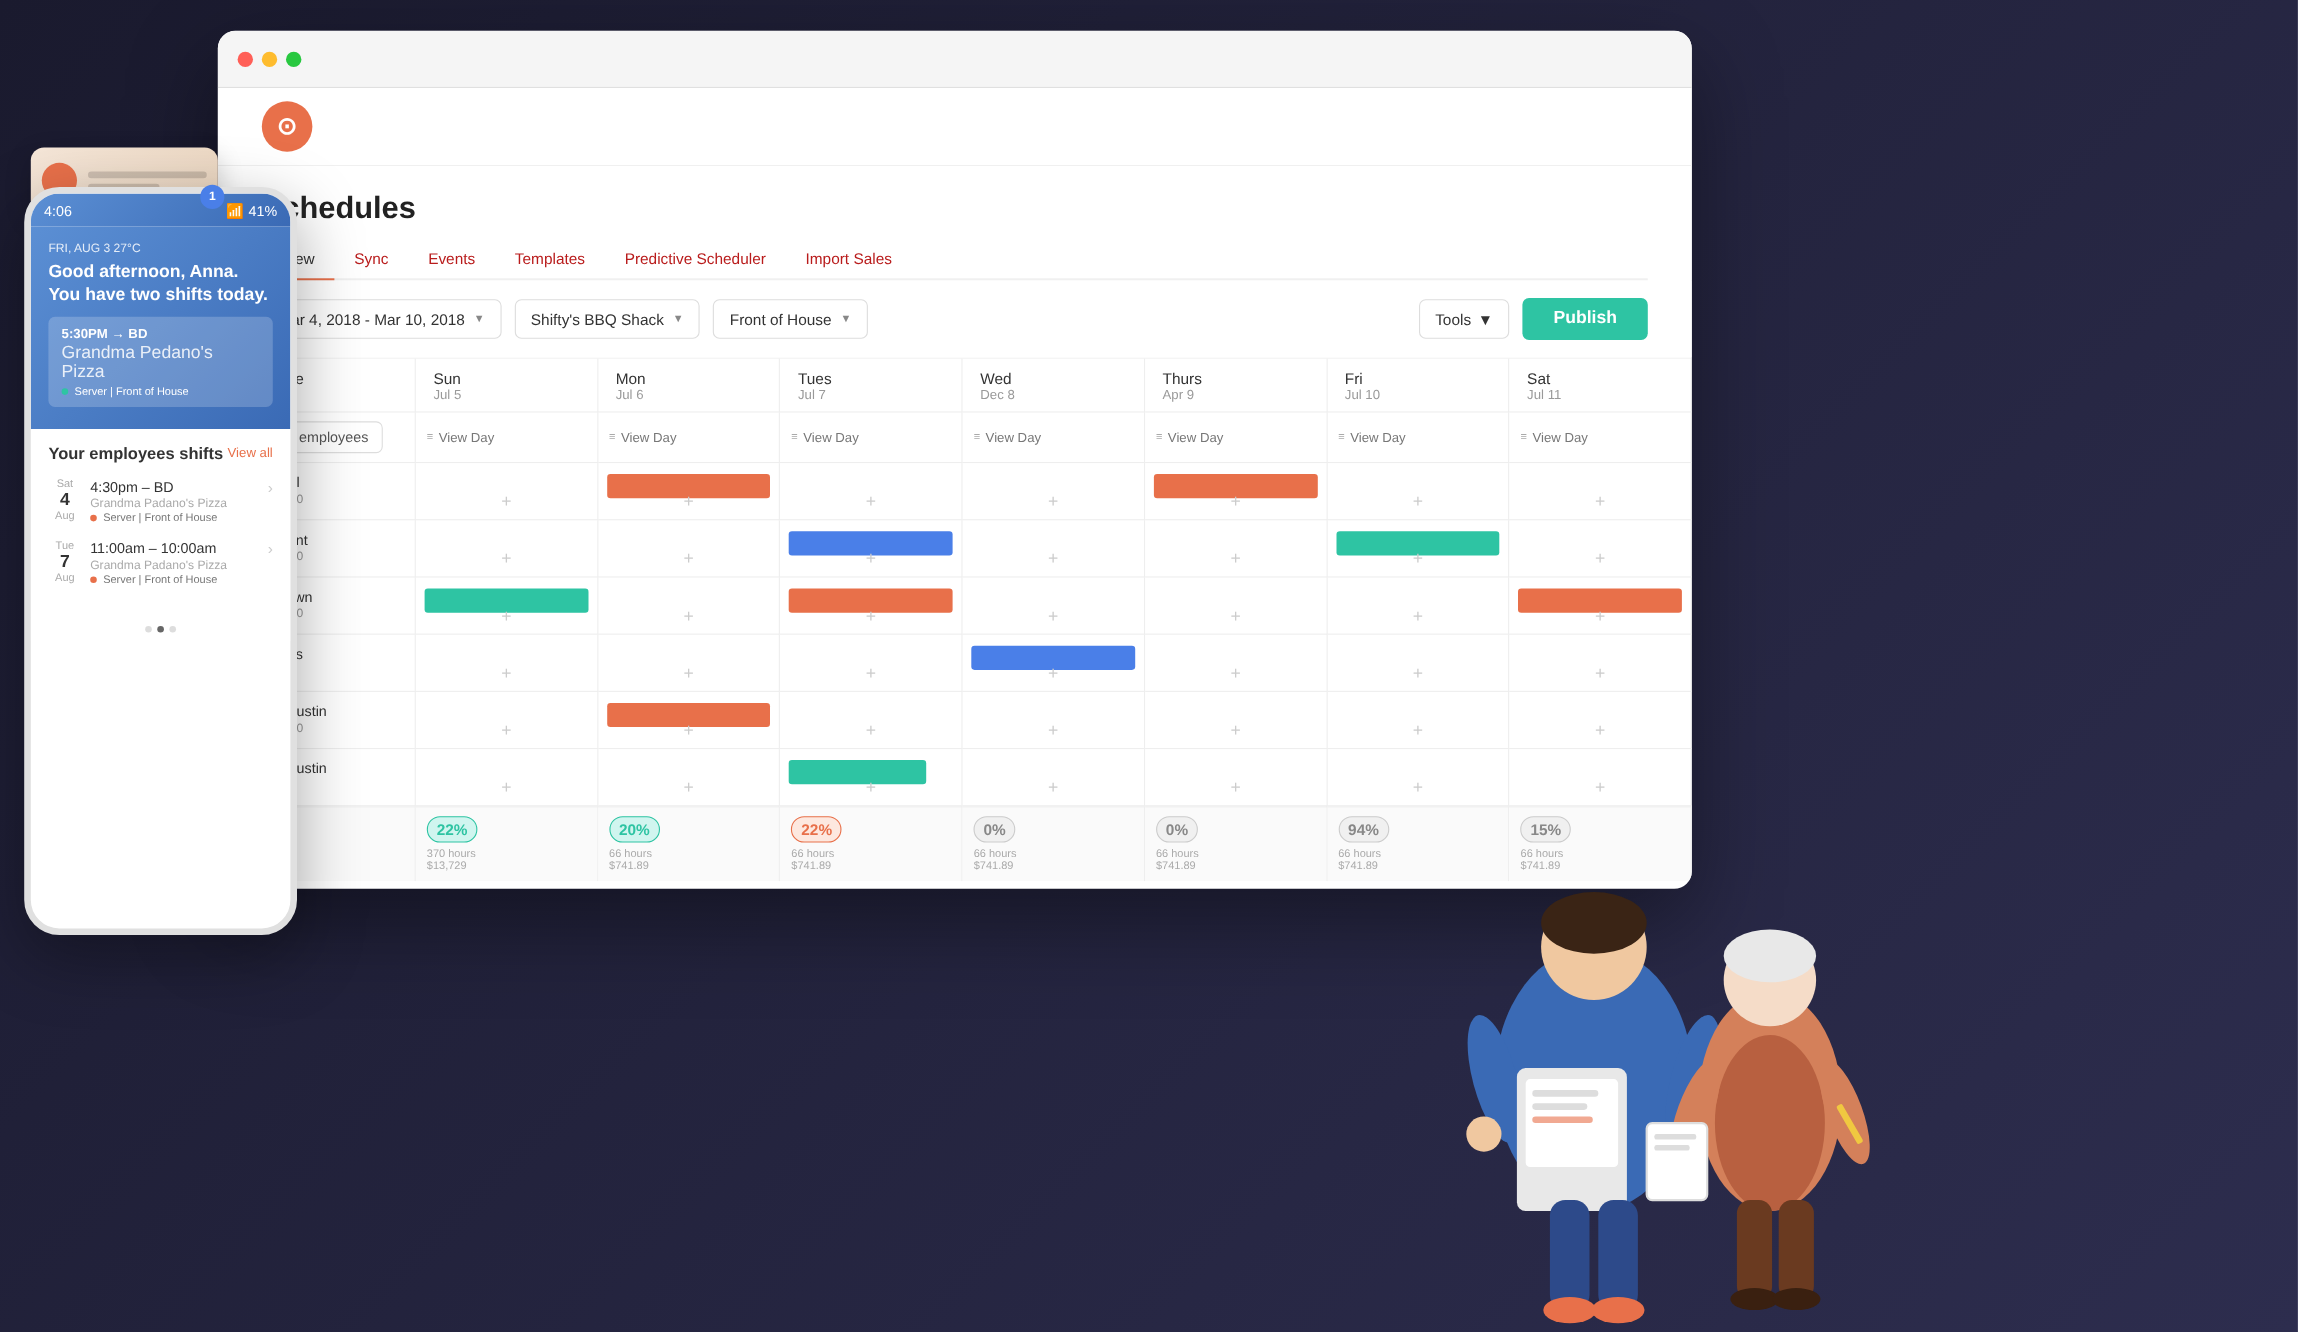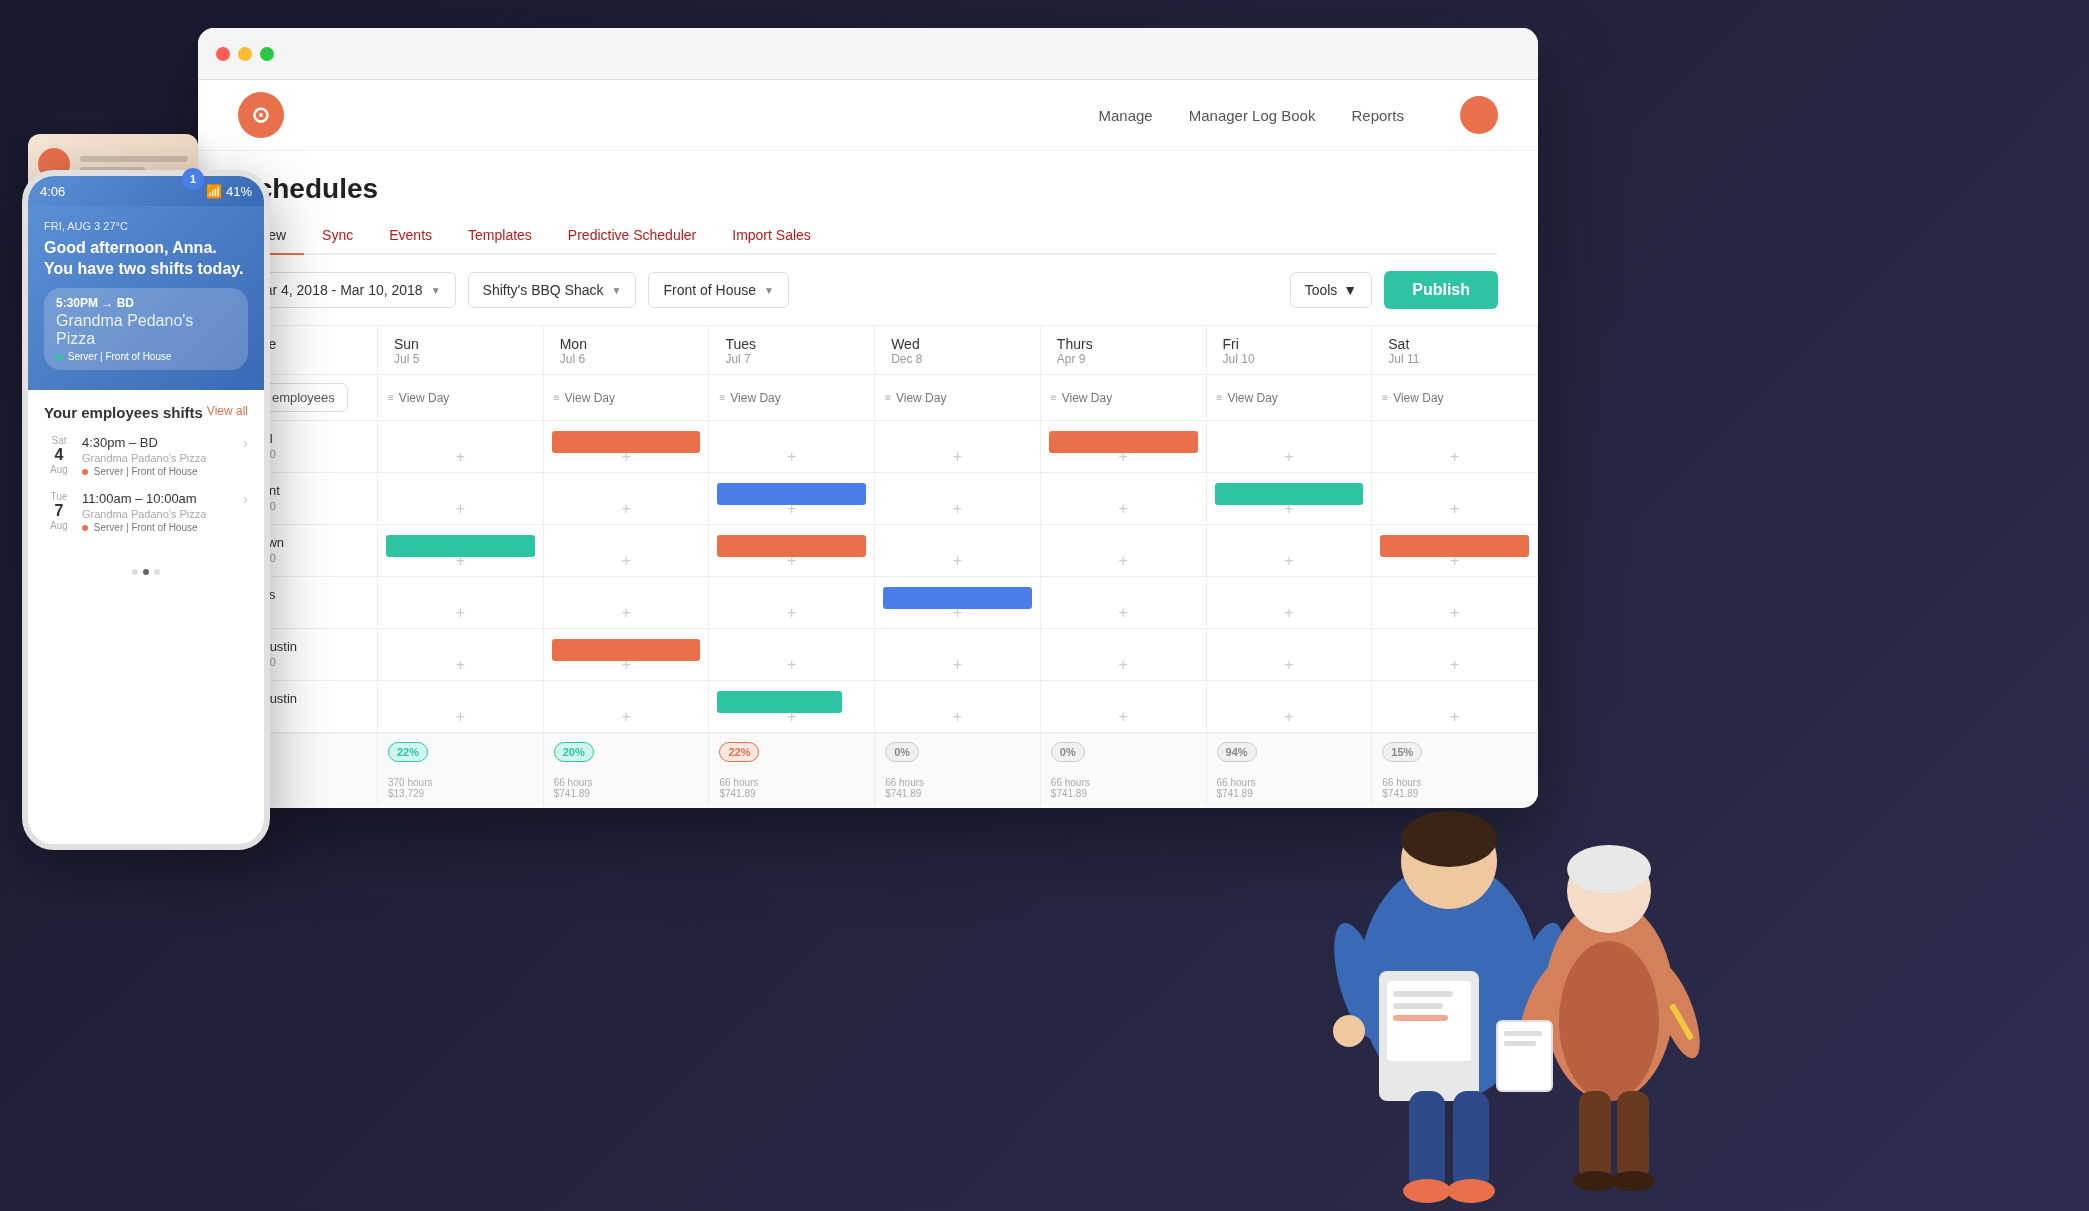--- a/index.html
+++ b/index.html
@@ -277,23 +277,23 @@
     .footer-cell {
       padding: 8px 10px;
       border-top: 1px solid #eee;
       border-right: 1px solid #eee;
       background: #fafafa;
     }
     .stat-badge {
       display: inline-block;
       padding: 3px 8px;
       border-radius: 20px;
-      font-size: 11px;
+      font-size: 14px;
       font-weight: 600;
-      margin-bottom: 15px;
+      margin-bottom: 5px;
     }
     .badge-teal { background: #d0f5ef; color: #2ec4a3; border: 1px solid #2ec4a3; }
     .badge-orange { background: #fde8df; color: #e8704a; border: 1px solid #e8704a; }
     .badge-gray { background: #f0f0f0; color: #888; border: 1px solid #ccc; }
     .footer-hours { font-size: 10px; color: #aaa; }
 
     
     .mobile-phone {
       position: absolute;
       top: 170px;
@@ -320,21 +320,21 @@
 
     .phone-greeting {
       background: linear-gradient(135deg, #5b8fd4, #3a6ab5);
       padding: 14px 16px 20px;
       color: #fff;
     }
     .phone-date { font-size: 11px; opacity: 0.85; margin-bottom: 6px; }
     .phone-greeting-text { font-size: 16px; font-weight: 600; line-height: 1.3; margin-bottom: 8px; }
     .phone-shift {
       background: rgba(255,255,255,0.2);
-      border-radius: 17px;
+      border-radius: 6px;
       padding: 8px 12px;
       font-size: 12px;
       display: flex;
       align-items: center;
       justify-content: space-between;
     }
     .shift-time { font-weight: 600; }
     .shift-detail { font-size: 16px; opacity: 0.85; margin-top: 2px; }
     .shift-tag { font-size: 10px; margin-top: 3px; }
     .tag-dot { display: inline-block; width: 6px; height: 6px; border-radius: 50%; background: #2ec4a3; margin-right: 3px; }
@@ -438,26 +438,20 @@
   <div class="browser-chrome">
     <div class="dot dot-red"></div>
     <div class="dot dot-yellow"></div>
     <div class="dot dot-green"></div>
   </div>
 
   <div class="app-content">
 
     <div class="top-nav">
       <div class="logo-circle">⊙</div>
-      <div class="nav-links">
-        <a class="nav-link">Manage</a>
-        <a class="nav-link">Manager Log Book</a>
-        <a class="nav-link">Reports</a>
-        <div class="avatar-circle"></div>
-      </div>
     </div>
 
     <div class="page-header">
       <h1 class="page-title">Schedules</h1>
       <div class="tabs">
         <div class="tab active">View</div>
         <div class="tab">Sync</div>
         <div class="tab">Events</div>
         <div class="tab">Templates</div>
         <div class="tab">Predictive Scheduler</div>

